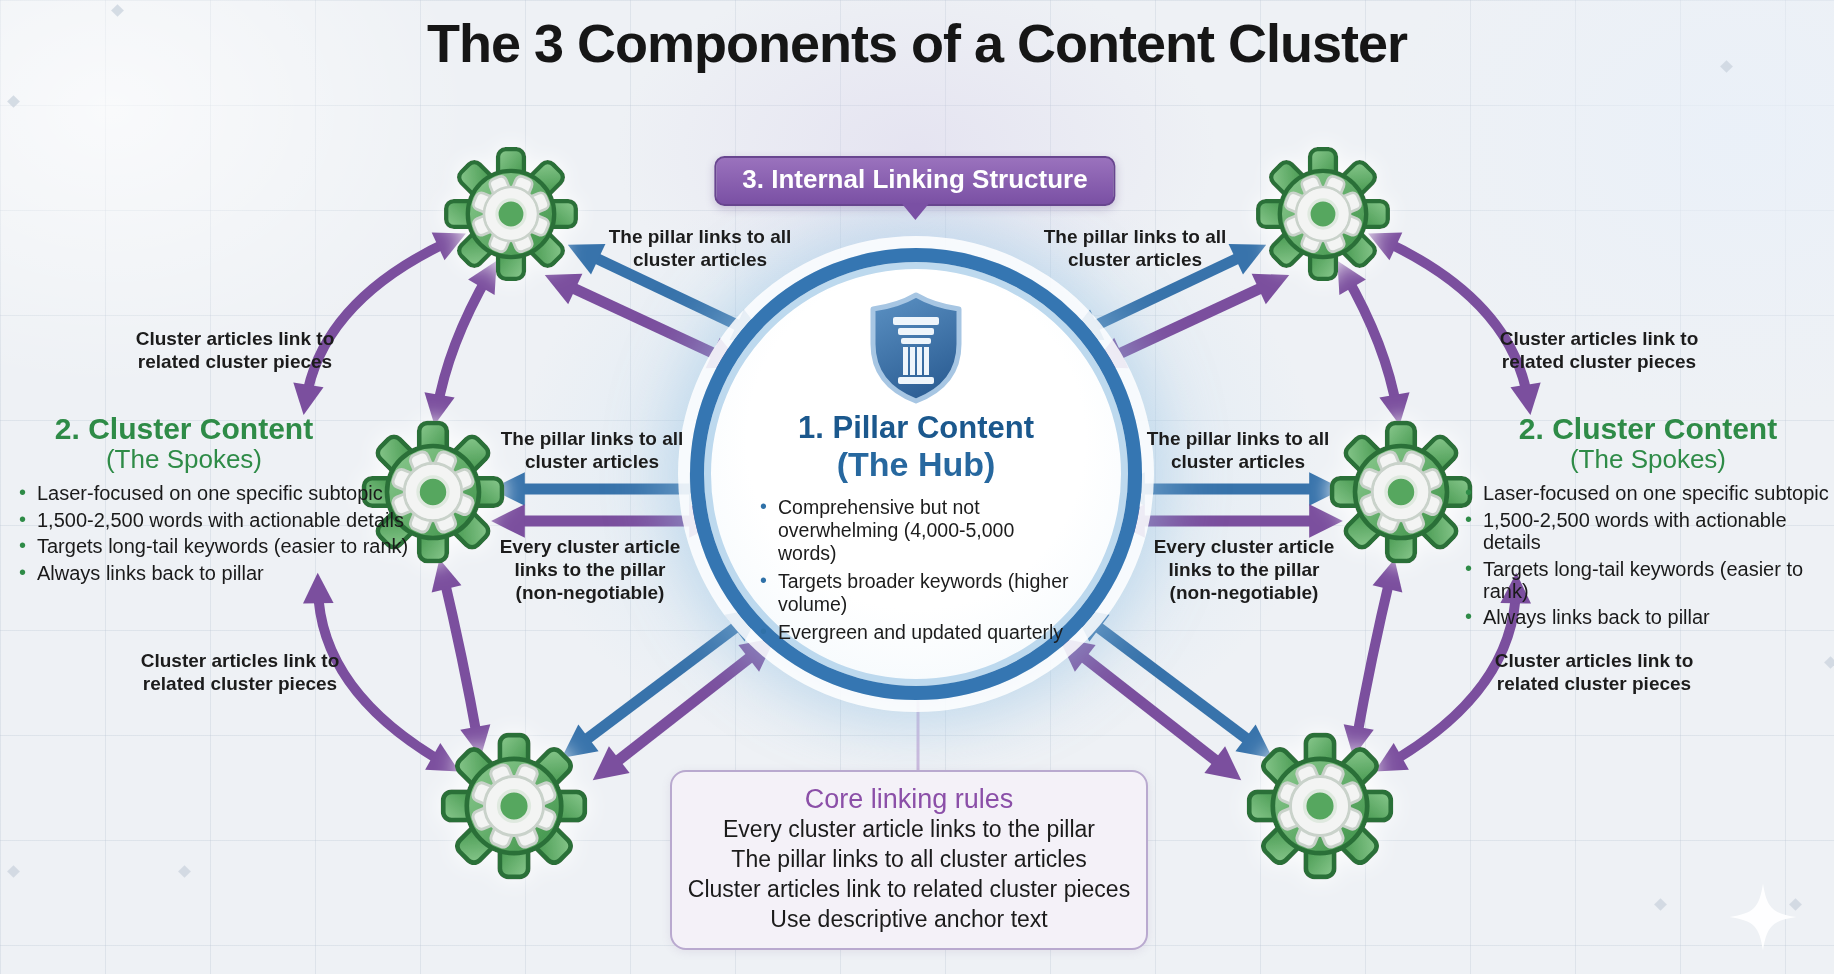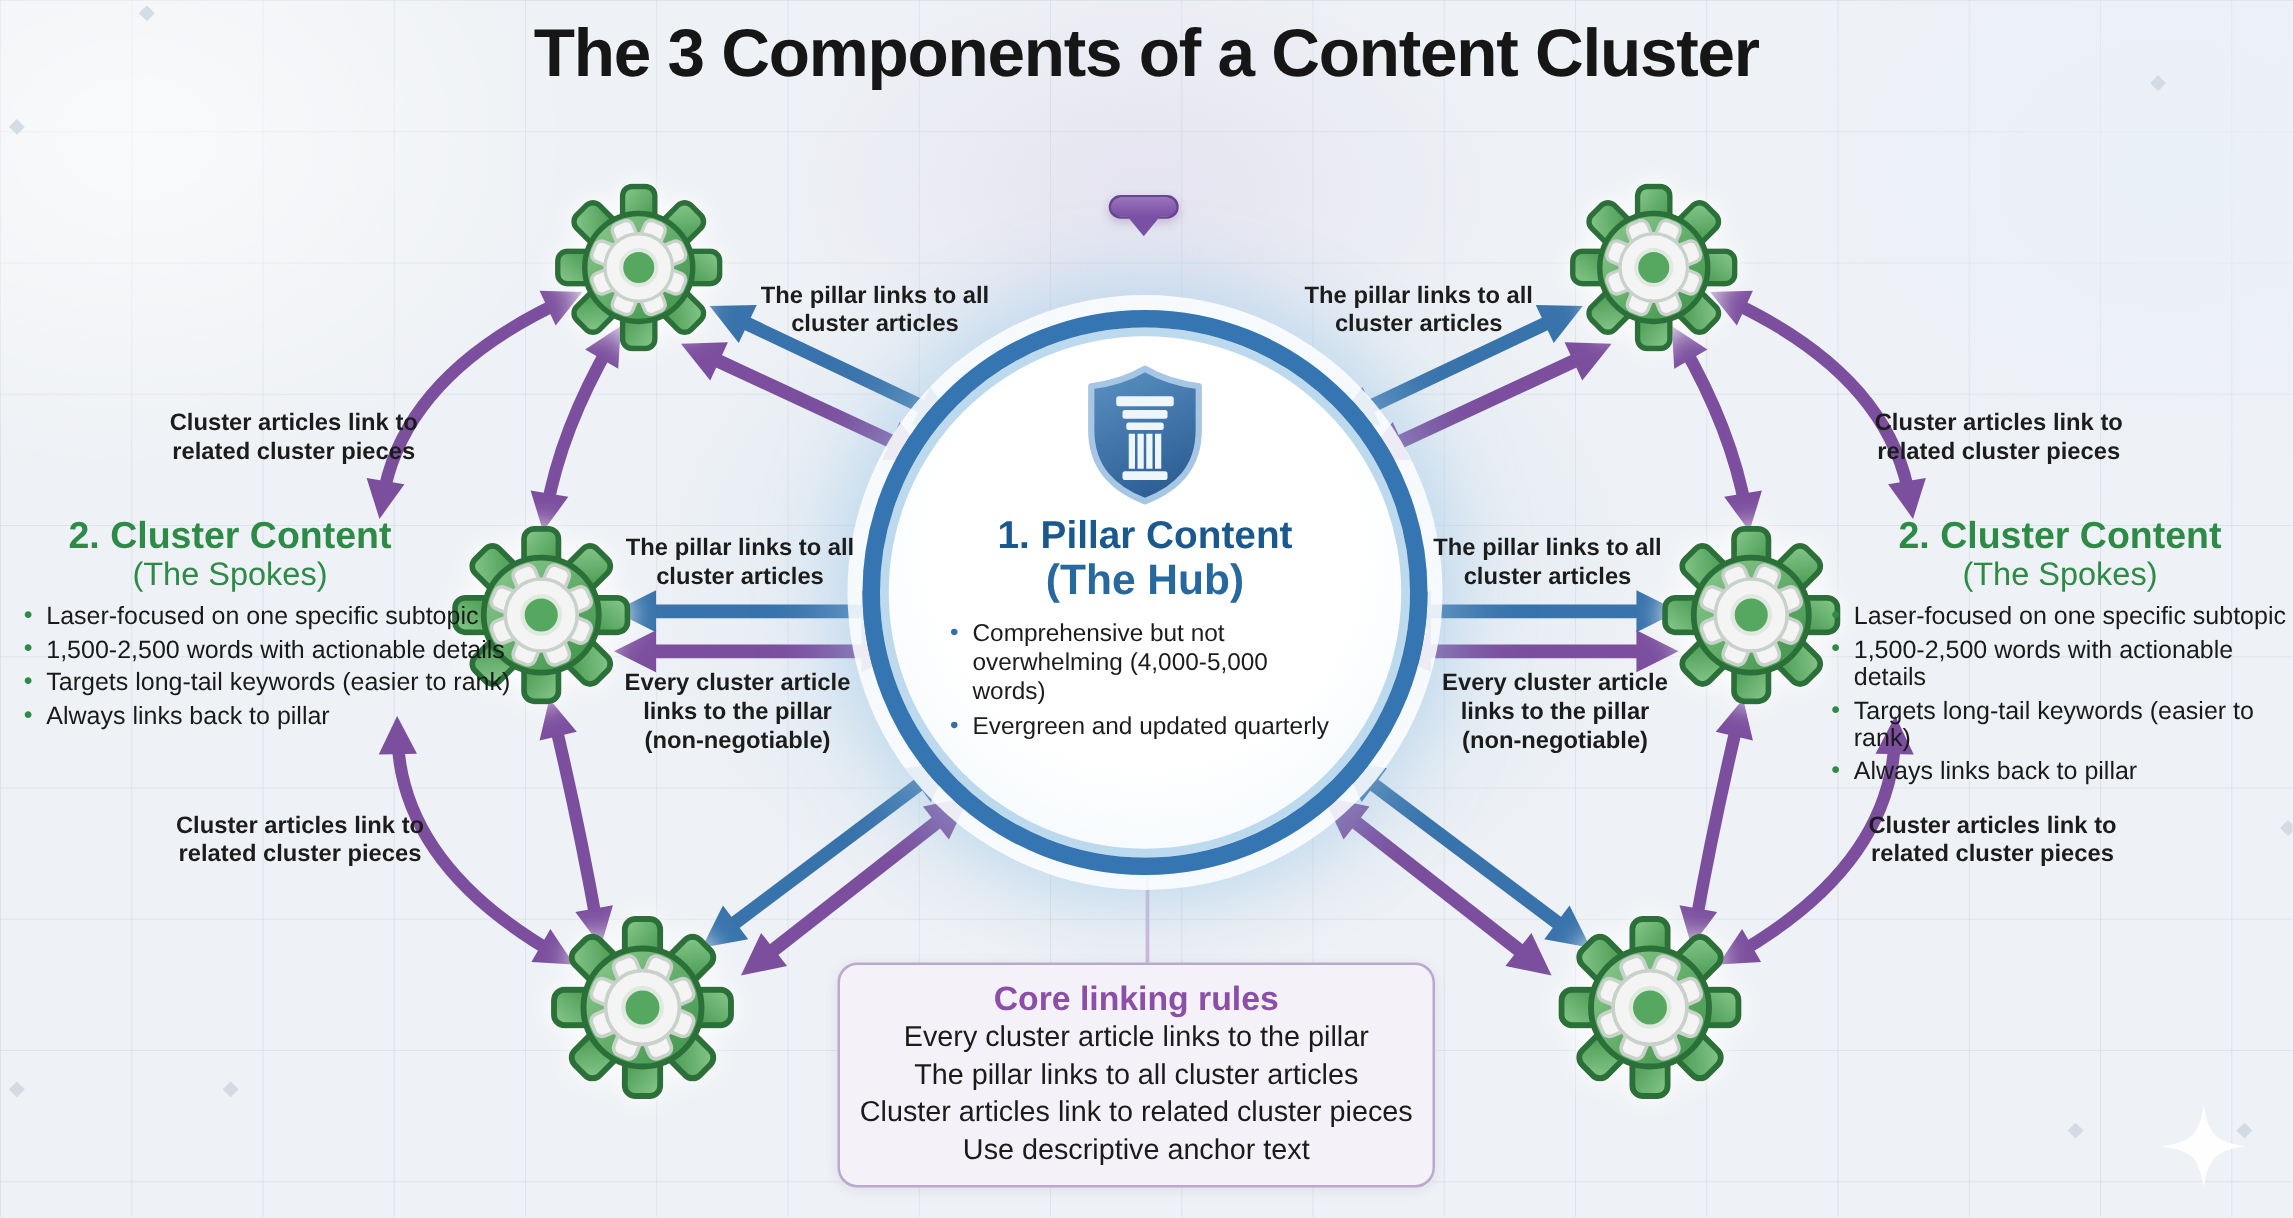--- a/index.html
+++ b/index.html
@@ -64,21 +64,21 @@
   .lbl{
     position:absolute;z-index:4;transform:translateX(-50%);
     font-size:19px;font-weight:bold;color:#1c1c1c;text-align:center;
     line-height:1.2;white-space:pre-line;
   }
   .rules-box{
     position:absolute;left:670px;top:770px;width:474px;height:176px;z-index:3;
     background:#f4f1f8;border:2px solid #b9a9cf;border-radius:16px;
     text-align:center;box-shadow:0 2px 10px rgba(120,100,150,.12);
   }
-  .rules-heading{margin-top:12px;font-size:27px;font-weight:bold;color:#8b4fa8;}
+  .rules-heading{margin-top:12px;font-size:27px;font-weight:normal;color:#8b4fa8;}
   .rules-line{font-size:23px;color:#1b1b1b;line-height:1.3;font-weight:500;}
   .sparkle{position:absolute;left:1728px;top:880px;z-index:2;}
 </style>
 </head>
 <body>
 
 <div class="bg">
   <div class="grid-node" style="left:9px;top:97px;"></div>
   <div class="grid-node" style="left:9px;top:867px;"></div>
   <div class="grid-node" style="left:113px;top:6px;"></div>
@@ -168,20 +168,21 @@
   <use href="#gear" transform="translate(1323,214) scale(1.08)" filter="url(#softglow)"></use>
   <use href="#gear" transform="translate(433,492) scale(1.15)" filter="url(#softglow)"></use>
   <use href="#gear" transform="translate(1401,492) scale(1.15)" filter="url(#softglow)"></use>
   <use href="#gear" transform="translate(514,806) scale(1.18)" filter="url(#softglow)"></use>
   <use href="#gear" transform="translate(1320,806) scale(1.18)" filter="url(#softglow)"></use>
 </svg>
 
 <div class="page-title">The 3 Components of a Content Cluster</div>
 
 <div class="banner">
+  <span>3. Internal Linking Structure</span>
   <div class="banner-pointer"></div>
 </div>
 
 <div class="hub-circle">
   <svg class="hub-shield" width="100" height="112" viewBox="0 0 100 112">
     <defs>
       <linearGradient id="sg" x1="0" y1="0" x2="0.4" y2="1">
         <stop offset="0" stop-color="#5c92c4"></stop>
           <stop offset="1" stop-color="#2e6096"></stop>
       </linearGradient>
@@ -195,20 +196,21 @@
       <rect x="44" y="55" width="5" height="28"></rect>
       <rect x="51" y="55" width="5" height="28"></rect>
       <rect x="58" y="55" width="5" height="28"></rect>
       <rect x="32" y="85" width="36" height="7" rx="2"></rect>
     </g>
   </svg>
   <div class="hub-heading">1. Pillar Content</div>
   <div class="hub-subheading">(The Hub)</div>
   <ul>
     <li>Comprehensive but not overwhelming (4,000-5,000 words)</li>
+    <li>Targets broader keywords (higher volume)</li>
     <li>Evergreen and updated quarterly</li>
   </ul>
 </div>
 
 <div class="spokes spokes-left">
   <div class="spokes-heading">2. Cluster Content</div>
   <div class="spokes-subheading">(The Spokes)</div>
   <ul>
     <li>Laser-focused on one specific subtopic</li>
     <li>1,500-2,500 words with actionable details</li>

